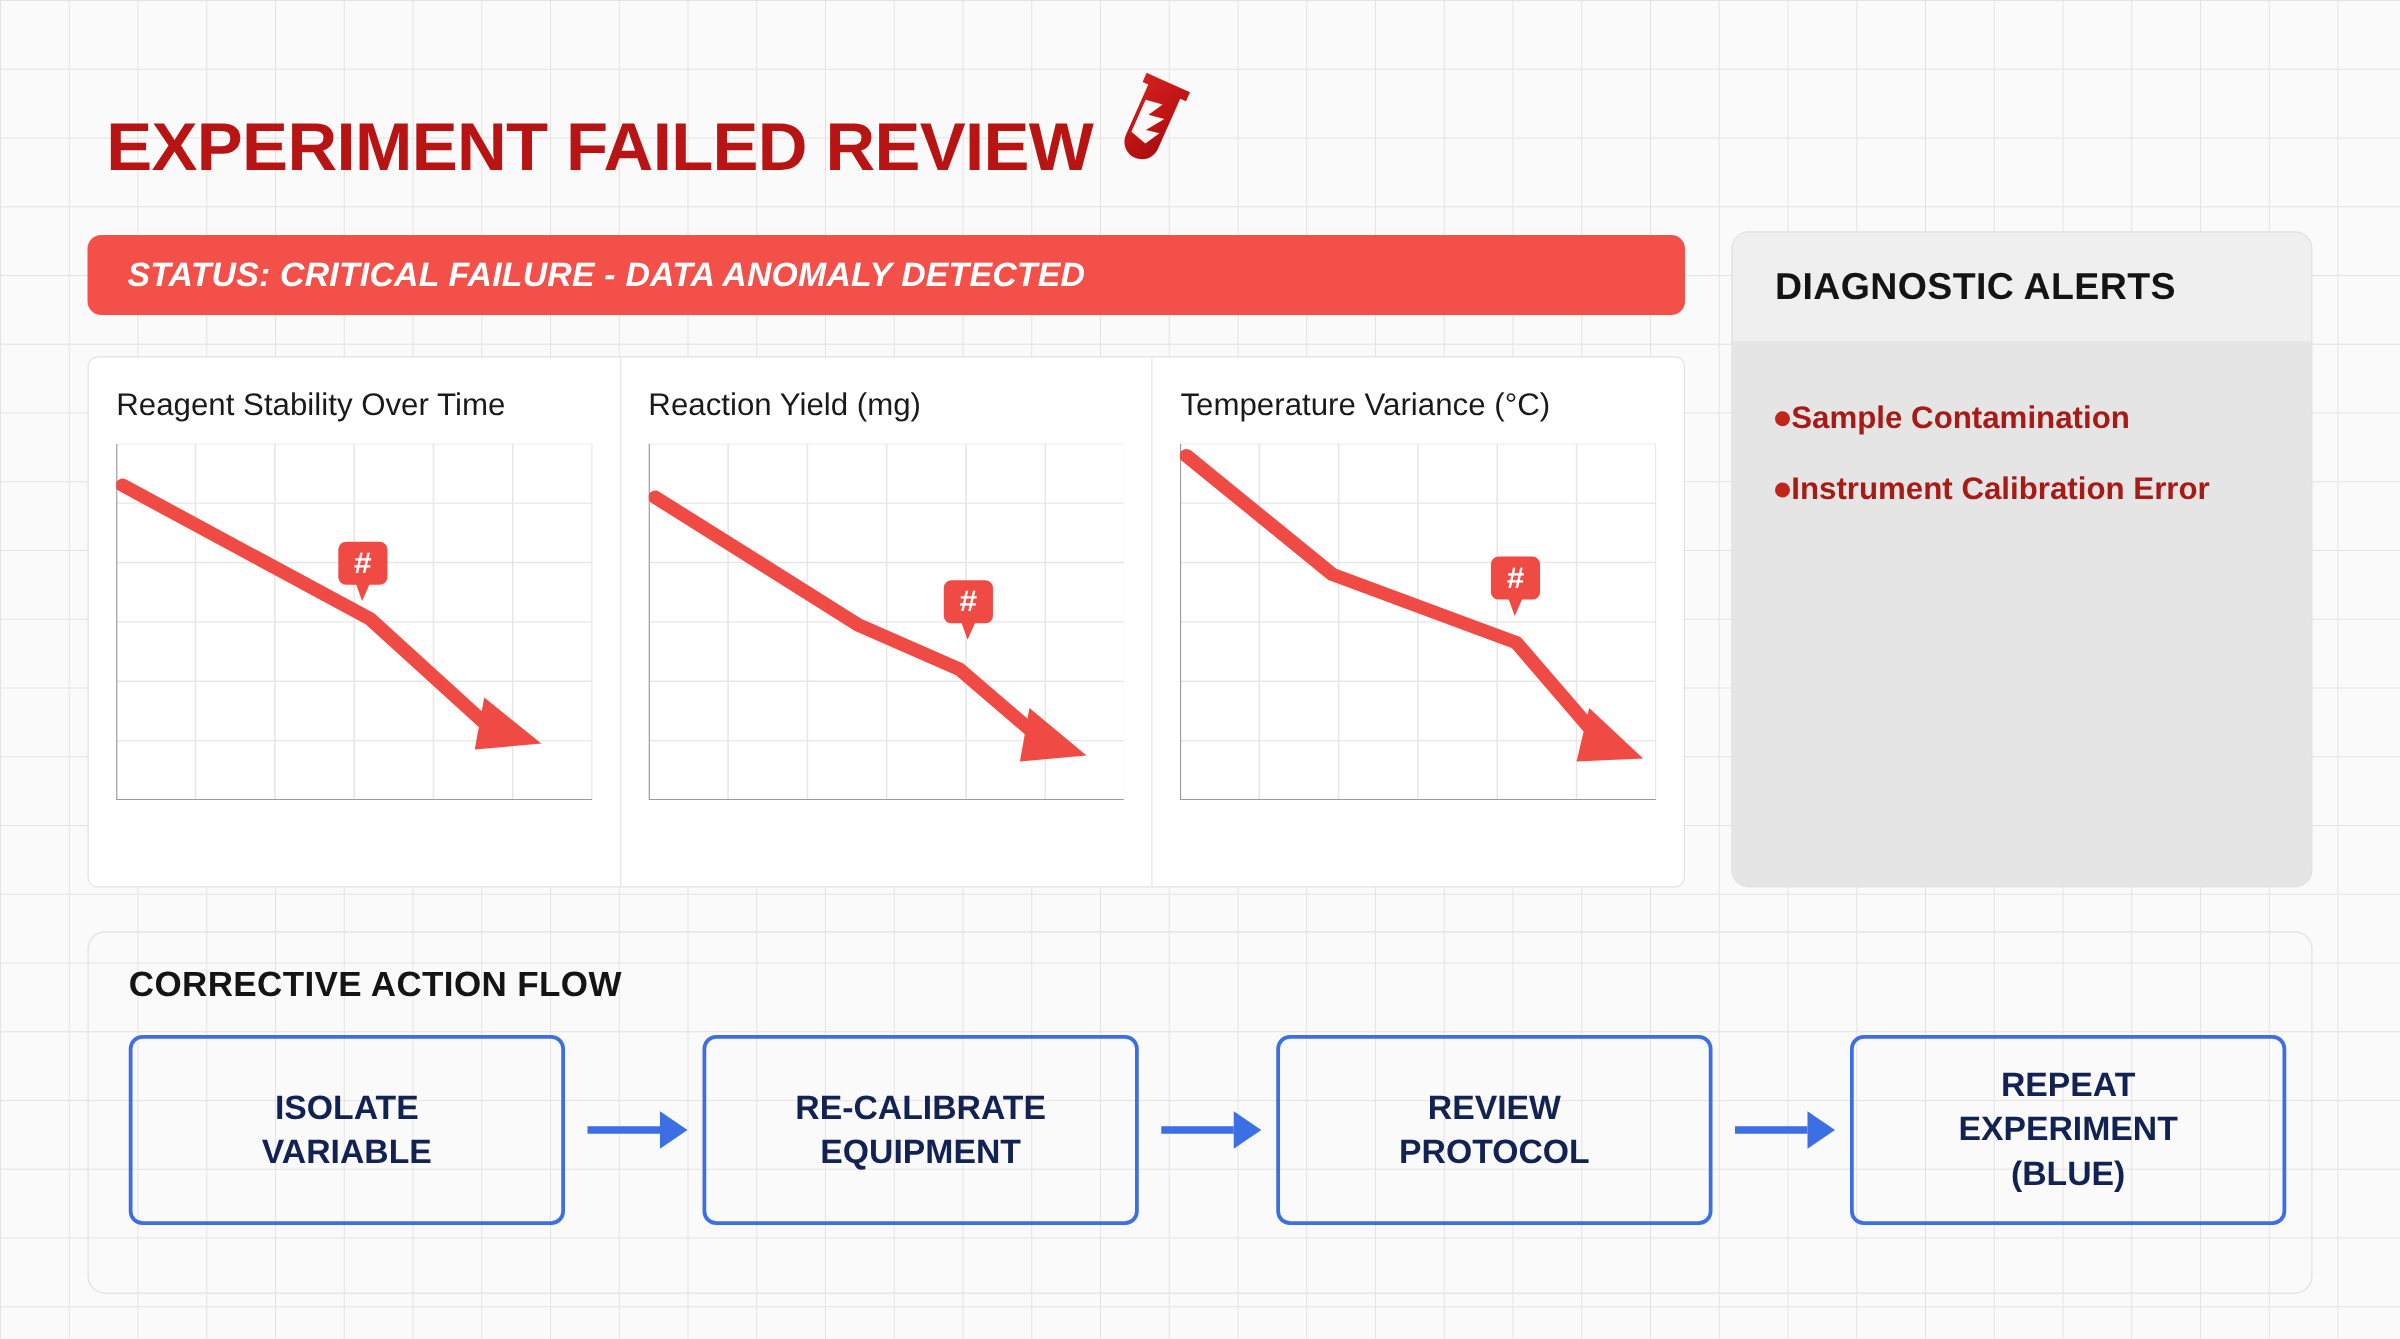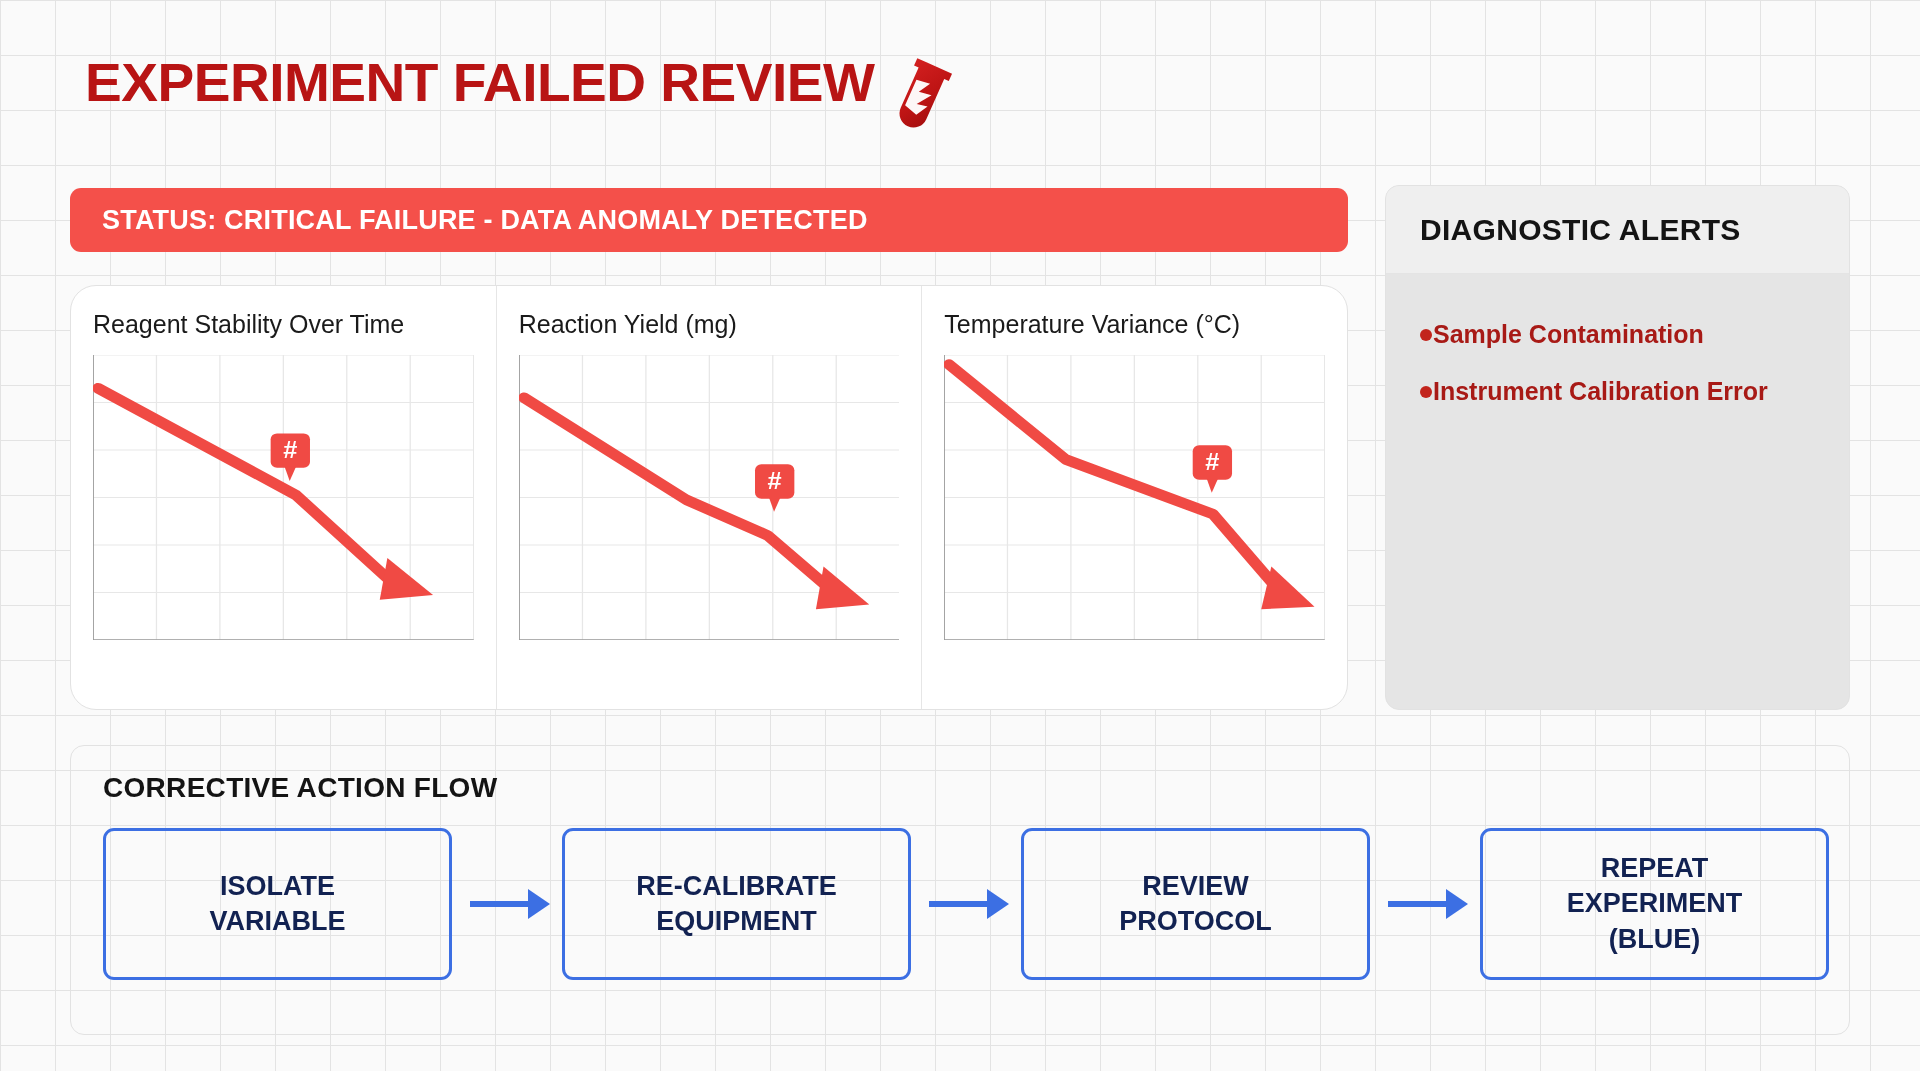--- a/index.html
+++ b/index.html
@@ -19,21 +19,21 @@
     background-size: 55px 55px;
     position: relative;
   }
 
   
   .header {
     position: absolute;
     left: 85px;
     top: 55px;
     display: flex;
-    align-items: flex-start;
+    align-items: flex-end;
     gap: 26px;
   }
   .page-title {
     font-size: 54px;
     font-weight: bold;
     color: #B81414;
     letter-spacing: -0.5px;
     line-height: 1;
     transform: scaleX(1.02);
     transform-origin: left center;
@@ -46,39 +46,40 @@
     position: absolute;
     left: 70px;
     top: 188px;
     width: 1278px;
     height: 64px;
     background: #F4504A;
     border-radius: 11px;
     display: flex;
     align-items: center;
     padding-left: 32px;
+    font-style: italic;
   }
   .status-text {
     color: #FFFFFF;
     font-size: 27px;
     font-weight: bold;
     letter-spacing: 0.2px;
     white-space: nowrap;
   }
 
   
   .charts-panel {
     position: absolute;
     left: 70px;
     top: 285px;
     width: 1278px;
     height: 425px;
     background: #FFFFFF;
     border: 1.5px solid #E2E2E2;
-    border-radius: 26px;
+    border-radius: 8px;
     display: flex;
   }
   .chart-cell {
     flex: 1;
     padding: 24px 22px 22px 22px;
     position: relative;
   }
   .chart-cell + .chart-cell { border-left: 1.5px solid #E6E6E6; }
   .chart-title {
     font-size: 25px;

